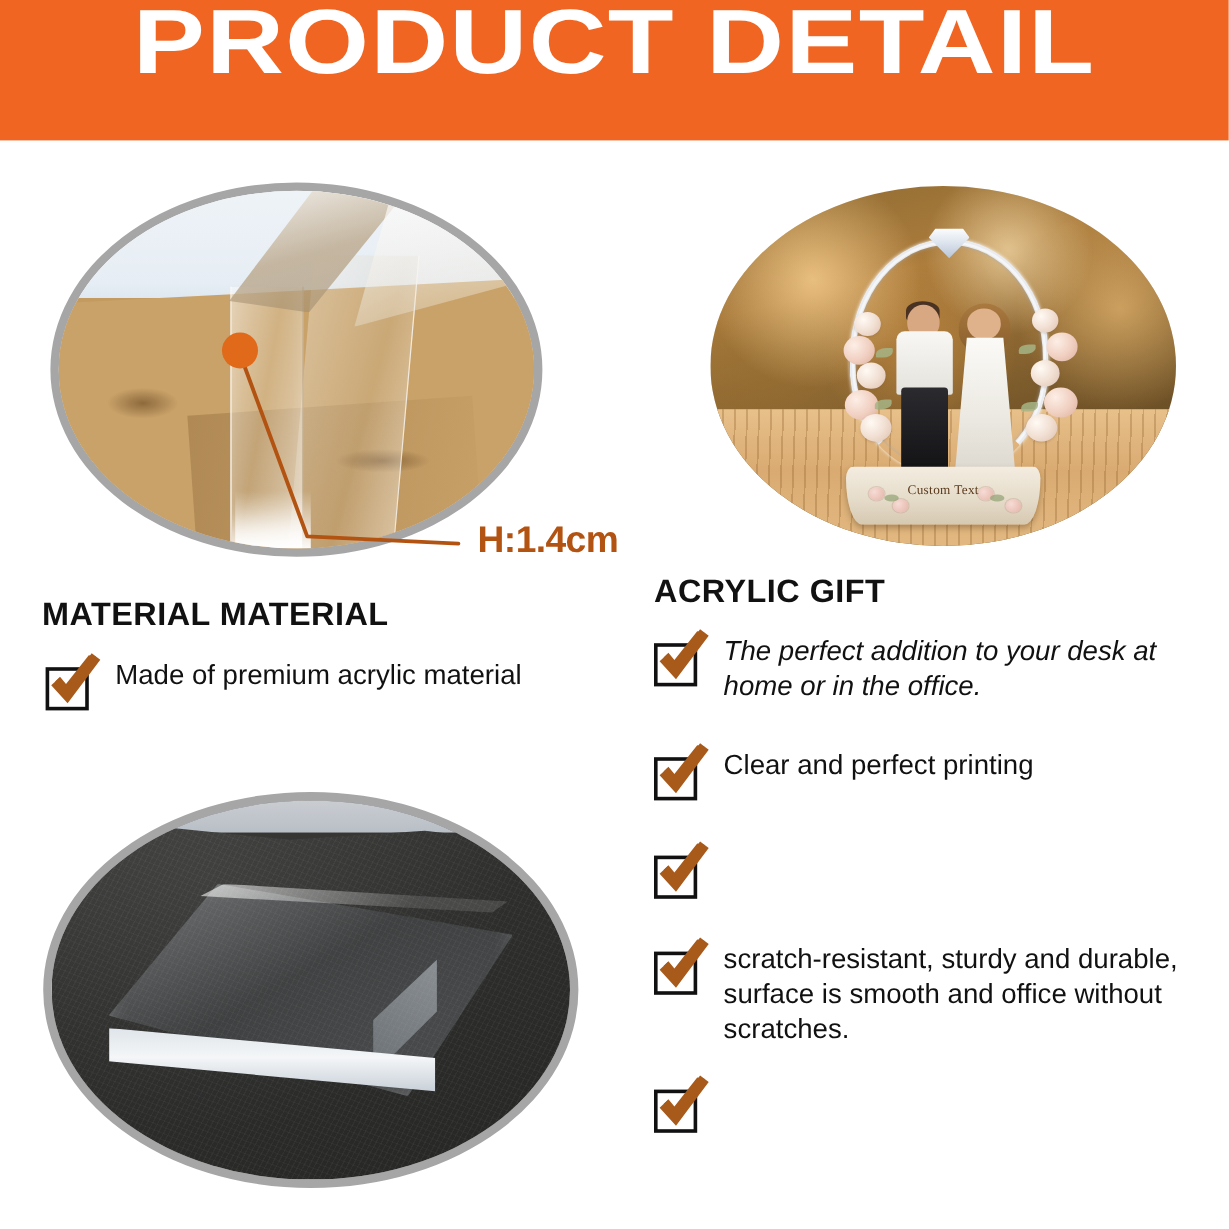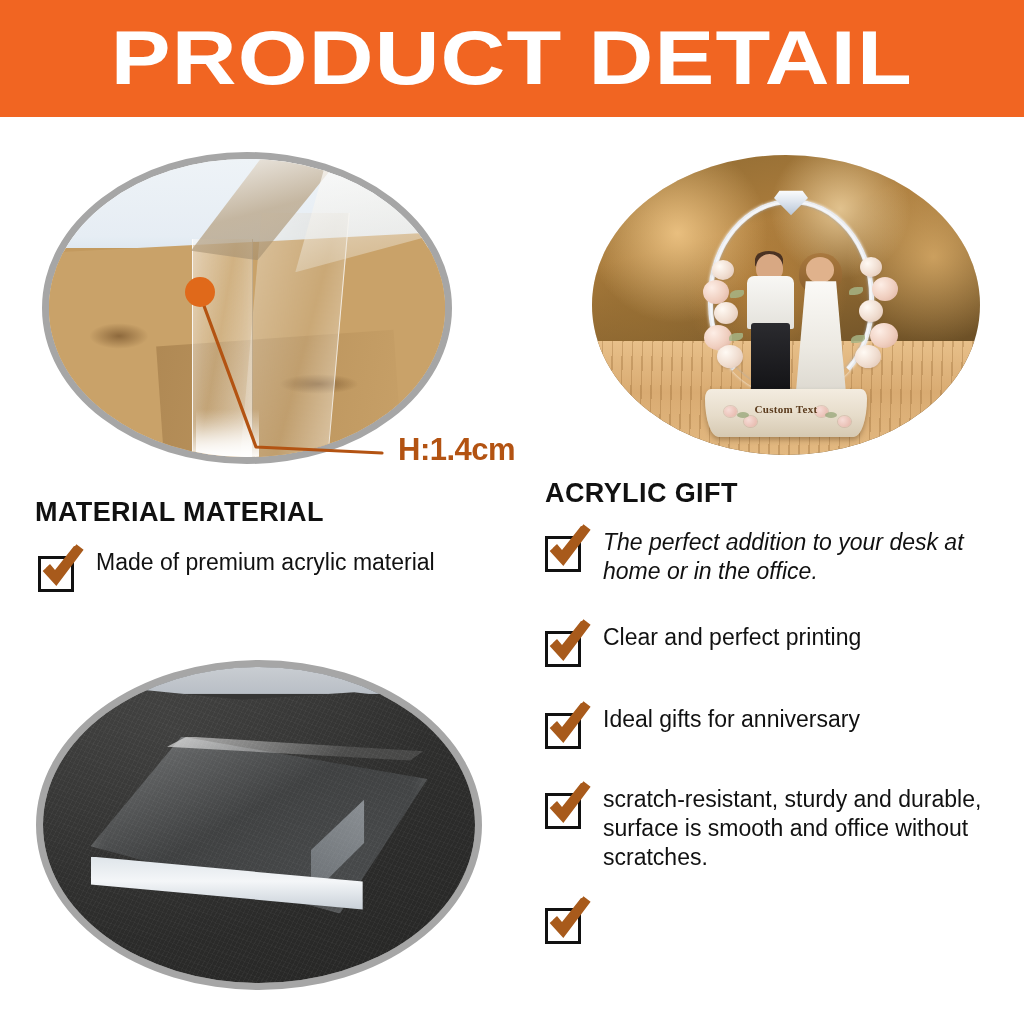--- a/index.html
+++ b/index.html
@@ -18,21 +18,21 @@
 
   
   .header-banner {
     position: absolute;
     left: 0;
     top: 0;
     width: 1024px;
     height: 117px;
     background: #f16522;
     display: flex;
-    align-items: center;
+    align-items: flex-start;
     justify-content: center;
   }
   .header-title {
     color: #ffffff;
     font-family: "Liberation Sans Narrow", "Liberation Sans", sans-serif;
     font-size: 76px;
     font-weight: bold;
     letter-spacing: 1px;
     line-height: 1;
     transform: scaleX(1.18);
@@ -121,21 +121,21 @@
     position: absolute;
     left: 398px; top: 432px;
     color: #b35312;
     font-size: 31px;
     font-weight: bold;
     letter-spacing: -0.5px;
     white-space: nowrap;
   }
 
   
-  #photo-wedding-figurine { left: 592px; top: 155px; width: 388px; height: 300px; font-weight: bold; }
+  #photo-wedding-figurine { left: 592px; top: 155px; width: 388px; height: 300px; }
   .bokeh-bg {
     position: absolute; inset: 0;
     background:
       radial-gradient(circle at 22% 26%, rgba(255,214,150,0.75), rgba(255,214,150,0) 24%),
       radial-gradient(circle at 64% 18%, rgba(255,232,186,0.65), rgba(255,232,186,0) 20%),
       radial-gradient(circle at 88% 34%, rgba(255,206,132,0.55), rgba(255,206,132,0) 22%),
       radial-gradient(circle at 45% 46%, rgba(214,150,70,0.50), rgba(214,150,70,0) 30%),
       radial-gradient(circle at 12% 52%, rgba(150,110,50,0.55), rgba(150,110,50,0) 28%),
       linear-gradient(165deg, #8e6a32 0%, #ab7c3c 28%, #7d5c2c 58%, #6b4f26 72%);
   }
@@ -466,21 +466,20 @@
 </div>
 
 <div class="feature-row fr3">
   <span class="checkbox-mark">
     <span class="box"></span>
     <svg class="tick" viewBox="0 0 46 46">
       <path d="M6 22 L16 33 L40 1 L34 0 L15 24 L10 18 Z" fill="#a85a1b"></path>
       <path d="M6 22 L16 33 L40 1" fill="none" stroke="#a85a1b" stroke-width="9"></path>
     </svg>
   </span>
-  <span class="feature-text">Ideal gifts for anniversary</span>
 </div>
 
 <div class="feature-row fr4">
   <span class="checkbox-mark">
     <span class="box"></span>
     <svg class="tick" viewBox="0 0 46 46">
       <path d="M6 22 L16 33 L40 1 L34 0 L15 24 L10 18 Z" fill="#a85a1b"></path>
       <path d="M6 22 L16 33 L40 1" fill="none" stroke="#a85a1b" stroke-width="9"></path>
     </svg>
   </span>

